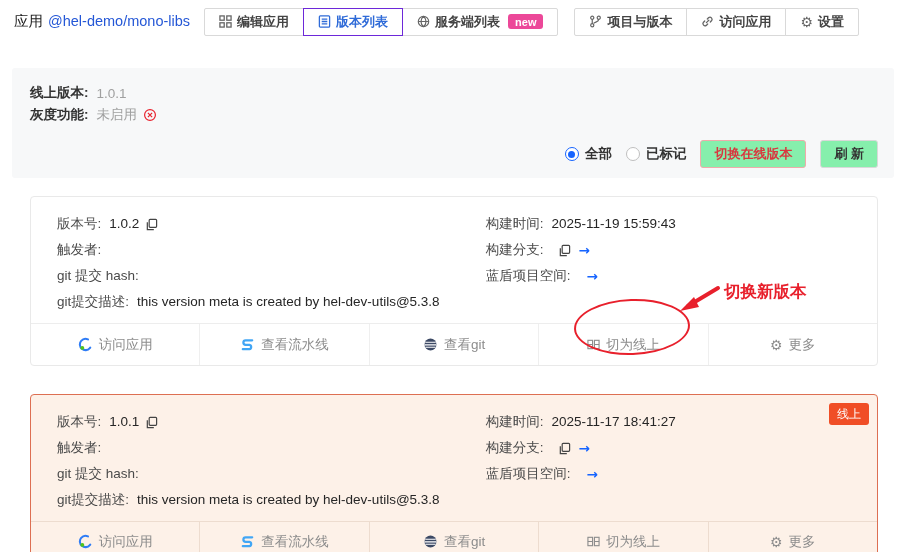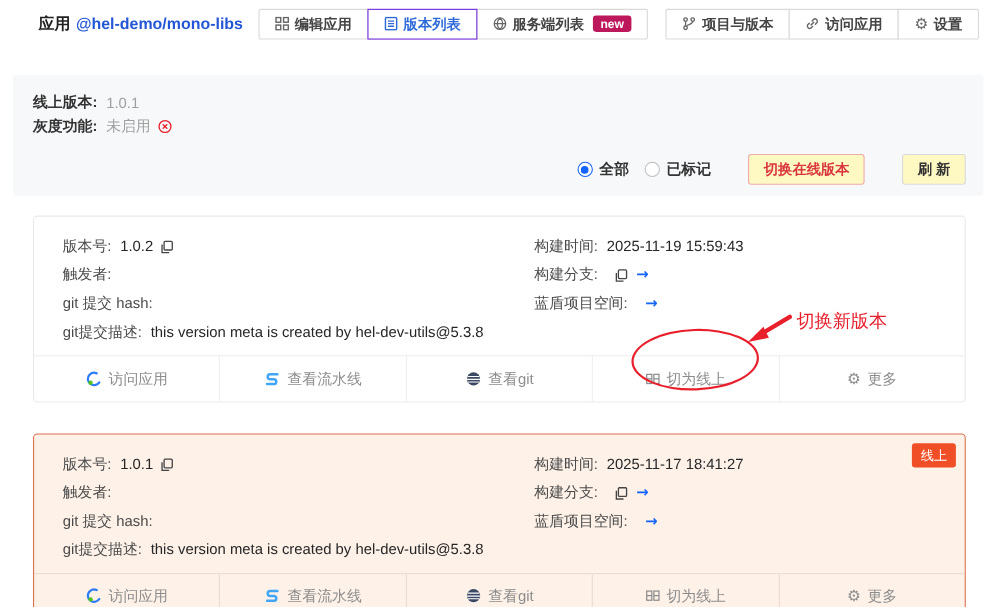--- a/index.html
+++ b/index.html
@@ -1,31 +1,31 @@
 <!DOCTYPE html>
 <html><head>
 <meta charset="utf-8">
 <style>
   * { margin:0; padding:0; box-sizing:border-box; }
   html,body { width:906px; height:552px; background:#fff; overflow:hidden;
     font-family:"Liberation Sans","DejaVu Sans",sans-serif; font-size:13.5px; color:#333; }
 
   
   .nav { display:flex; align-items:center; padding:7px 0 0 14px; height:36px; }
-  .app-title { font-weight:bold; font-size:14.5px; color:#222; white-space:nowrap;margin-left:21px; }
+  .app-title { font-weight:normal; font-size:14.5px; color:#222; white-space:nowrap; }
   .app-name { color:#2457d6; margin-left:5px; }
   .btn-group { display:flex; margin-left:14px; }
   .btn-group + .btn-group { margin-left:16px; }
   .nav-btn { display:flex; align-items:center; gap:5px; height:28px; padding:0 14px;
     border:1px solid #d9d9d9; background:#fff; font-size:13px; font-weight:bold; color:#444;
     margin-left:-1px; cursor:pointer; white-space:nowrap; }
   .nav-btn:first-child { margin-left:0; border-radius:2px 0 0 2px; }
   .nav-btn:last-child { border-radius:0 2px 2px 0; }
   .nav-btn.active { border:1px solid #6d28d9; color:#2f6bd8; z-index:2; }
-  .new-badge { background:#be185d; color:#fff; font-size:11px; font-weight:bold;
+  .new-badge { background:#ec4899; color:#fff; font-size:11px; font-weight:bold;
     padding:1.5px 7px; border-radius:3px; margin-left:3px; }
   .icon { display:inline-flex; align-items:center; }
   .gear-glyph { font-family:"DejaVu Sans",sans-serif; font-size:14px; color:#666; line-height:1; }
 
   
   .panel { margin:32px 12px 0 12px; background:#f7f8f9; border-radius:3px;
     padding:12px 18px 10px 18px; height:110px; position:relative; }
   .greet { font-weight:bold; font-size:14px; color:#333; display:flex; align-items:center;
     gap:6px; white-space:nowrap; }
   .count-badge { display:inline-block; min-width:20px; text-align:center; padding:1px 5px;
@@ -33,22 +33,22 @@
   .count-badge.red { background:#f5431d; }
   .count-badge.blue { background:#1664ff; }
   .meta-line { margin-top:4px; font-weight:bold; color:#333; display:flex; align-items:center; gap:4px;}
   .meta-line .gray { color:#a0a0a0; font-weight:normal; margin-left:4px; }
   .filter-row { position:absolute; right:16px; bottom:10px; display:flex; align-items:center; gap:14px; }
   .radio-item { display:flex; align-items:center; gap:6px; cursor:pointer; font-weight:bold; color:#333;}
   .radio { width:14px; height:14px; border-radius:50%; border:1.5px solid #bfbfbf; background:#fff;
     display:inline-flex; align-items:center; justify-content:center; }
   .radio.checked { border-color:#1664ff; }
   .radio.checked::after { content:""; width:7px; height:7px; border-radius:50%; background:#1664ff; }
-  .btn { height:28px; padding:0 13px; background:#fef9c3; border:1px solid #d9d9d9; border-radius:3px;
-    font-size:13px; cursor:pointer; color:#333; font-weight:bold;margin-left:20px;}
+  .btn { height:28px; padding:0 13px; background:#86efac; border:1px solid #d9d9d9; border-radius:3px;
+    font-size:13px; cursor:pointer; color:#333; font-weight:bold;}
   .btn.danger { color:#d9363e; border-color:#efabab; }
 
   
   .card { margin:18px 28px 0 30px; border:1px solid #e9e9e9; border-radius:4px; background:#fff;
     position:relative; }
   .card.online { margin-top:28px; background:#fdf1e8; border:1.5px solid #dd6f52; }
   .card-body { display:flex; padding:14px 26px 8px 26px; }
   .col-l { flex:0 0 54%; }
   .col-r { flex:1; }
   .row { display:flex; align-items:center; line-height:26px; white-space:nowrap;text-align:center; }
@@ -63,21 +63,21 @@
     color:#8c8c8c; cursor:pointer; }
   .action:not(:last-child) { border-right:1px solid #efefef; }
   .card.online .action:not(:last-child) { border-right-color:#eddccf; }
   .online-badge { position:absolute; top:8px; right:8px; background:#f04e26; color:#fff;
     font-size:12px; font-weight:normal; padding:2.5px 8px; border-radius:3px; }
 
   
   .anno { position:absolute; left:0; top:0; width:906px; height:552px; pointer-events:none; z-index:5; }
   .anno-ellipse { position:absolute; left:574px; top:299px; width:116px; height:56px;
     border:2.5px solid #e8202c; border-radius:50%; transform:rotate(-2deg); }
-  .anno-text { position:absolute; left:724px; top:281px; color:#e8202c; font-weight:normal;
+  .anno-text { position:absolute; left:724px; top:281px; color:#e8202c; font-weight:bold;
     font-size:16.5px; }
   .anno-arrow { position:absolute; left:672px; top:284px; }
 </style>
 </head>
 <body>
 
 <div class="nav">
   <span class="app-title">
     <span>应用</span><span class="app-name">@hel-demo/mono-libs</span>
   </span>

